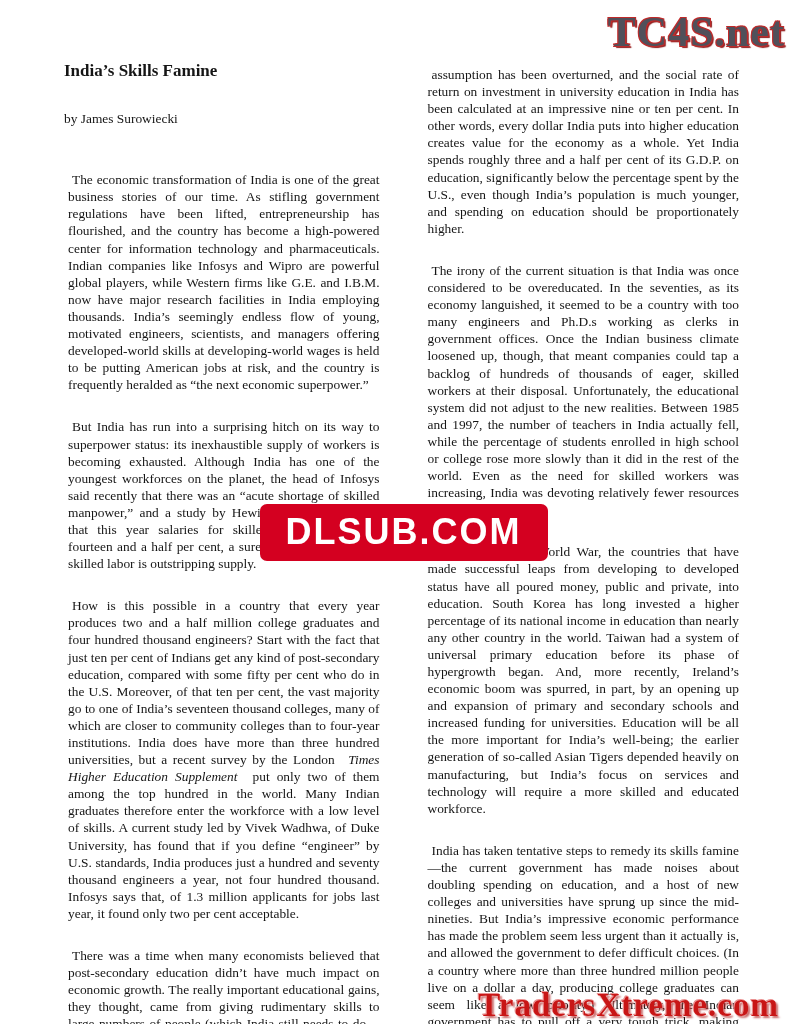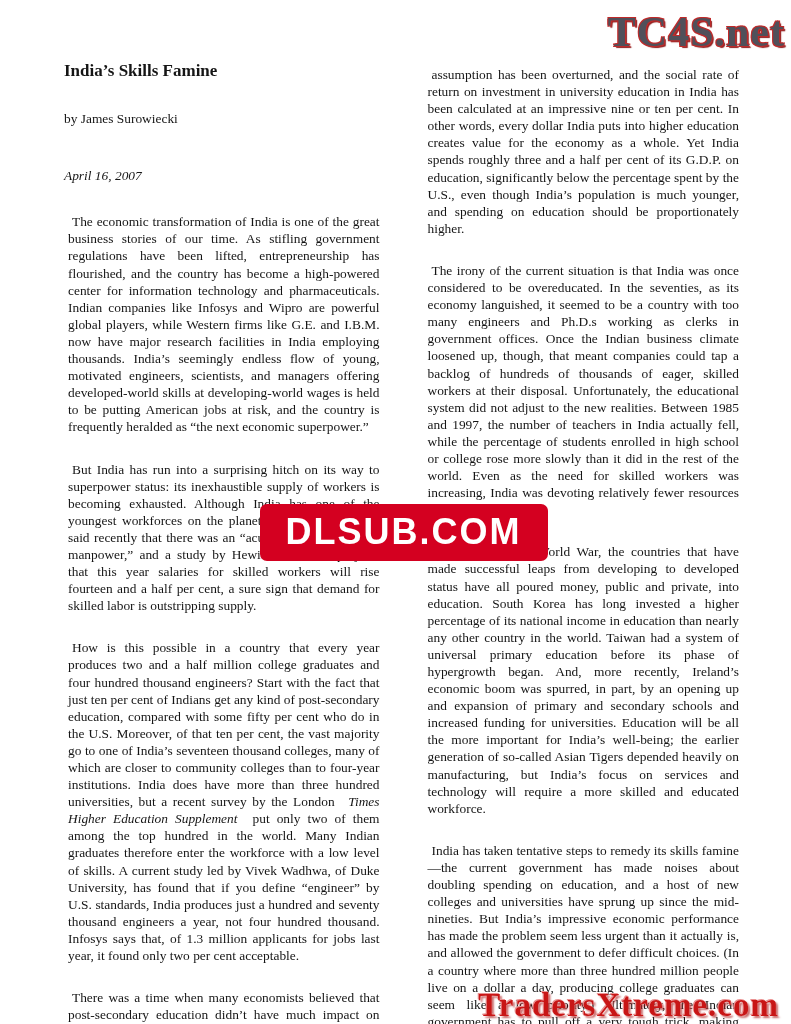--- a/index.html
+++ b/index.html
@@ -103,21 +103,20 @@
 
 <div class="page">
 
   <div class="wm-top">TC4S.net</div>
 
   <div class="content">
 
     <div class="col">
       <h1 class="title">India’s Skills Famine</h1>
       <p class="byline">by James Surowiecki</p>
-      <p class="date">April 16, 2007</p>
       <div>
           <p class="para"><span>The economic transformation of India is one of the great business stories of our time. As stifling government regulations have been lifted, entrepreneurship has flourished, and the country has become a high-powered center for information technology and pharmaceuticals. Indian companies like Infosys and Wipro are powerful global players, while Western firms like G.E. and I.B.M. now have major research facilities in India employing thousands. India’s seemingly endless flow of young, motivated engineers, scientists, and managers offering developed-world skills at developing-world wages is held to be putting American jobs at risk, and the country is frequently heralded as “the next economic superpower.”</span></p>
           <p class="para"><span>But India has run into a surprising hitch on its way to superpower status: its inexhaustible supply of workers is becoming exhausted. Although India has one of the youngest workforces on the planet, the head of Infosys said recently that there was an “acute shortage of skilled manpower,” and a study by Hewitt Associates projects that this year salaries for skilled workers will rise fourteen and a half per cent, a sure sign that demand for skilled labor is outstripping supply.</span></p>
           <p class="para"><span>How is this possible in a country that every year produces two and a half million college graduates and four hundred thousand engineers? Start with the fact that just ten per cent of Indians get any kind of post-secondary education, compared with some fifty per cent who do in the U.S. Moreover, of that ten per cent, the vast majority go to one of India’s seventeen thousand colleges, many of which are closer to community colleges than to four-year institutions. India does have more than three hundred universities, but a recent survey by the London </span><span class="italic">Times Higher Education Supplement</span><span> put only two of them among the top hundred in the world. Many Indian graduates therefore enter the workforce with a low level of skills. A current study led by Vivek Wadhwa, of Duke University, has found that if you define “engineer” by U.S. standards, India produces just a hundred and seventy thousand engineers a year, not four hundred thousand. Infosys says that, of 1.3 million applicants for jobs last year, it found only two per cent acceptable.</span></p>
           <p class="para"><span>There was a time when many economists believed that post-secondary education didn’t have much impact on economic growth. The really important educational gains, they thought, came from giving rudimentary skills to large numbers of people (which India still needs to do—at least thirty per cent of the population is illiterate). They believed that, in economic terms, society got a very low rate of return on its investment in higher education. But lately that</span></p>
         </div>
     </div>
 
     <div class="col">
       <div>

